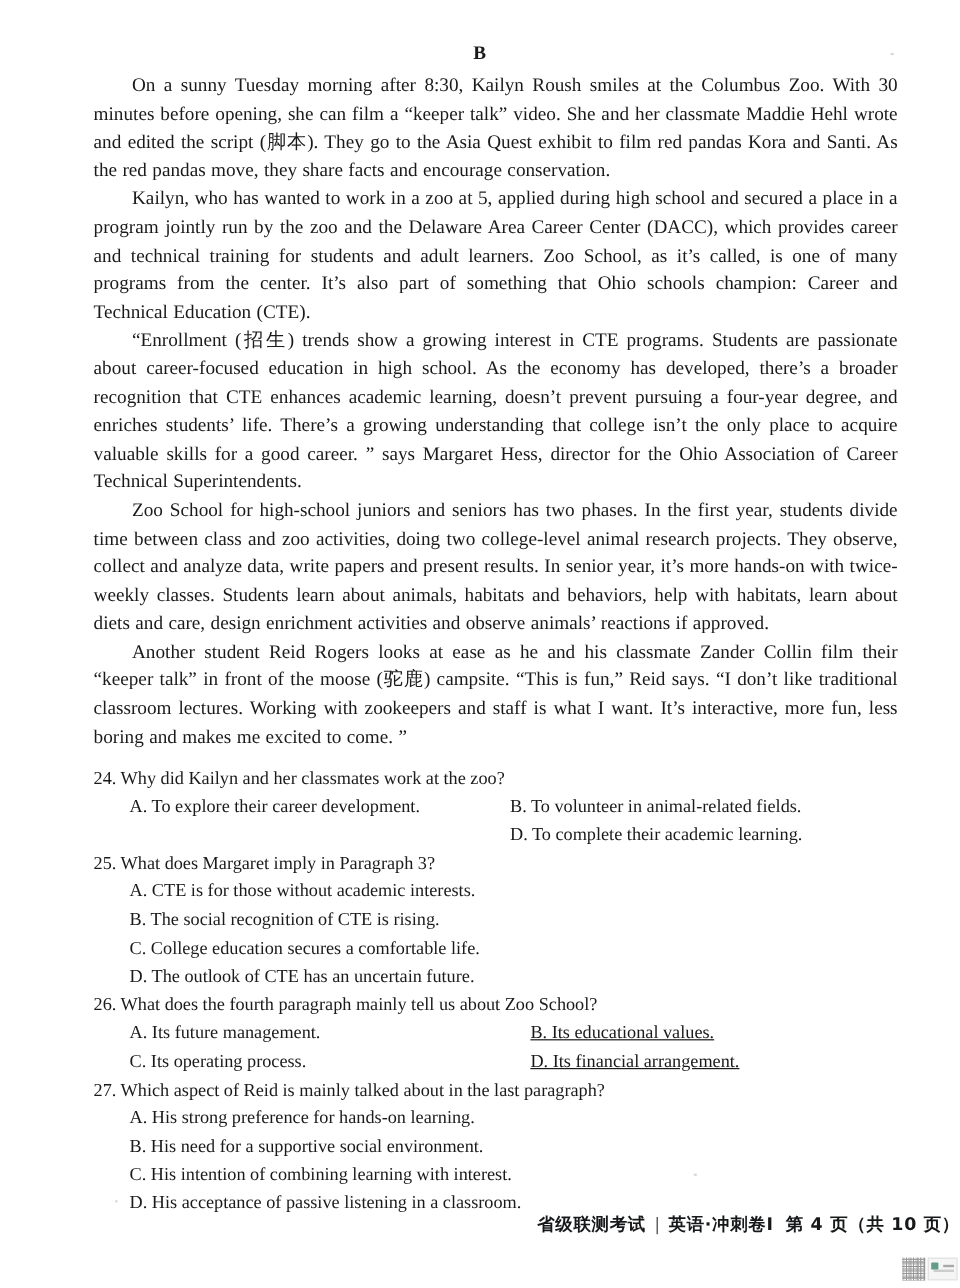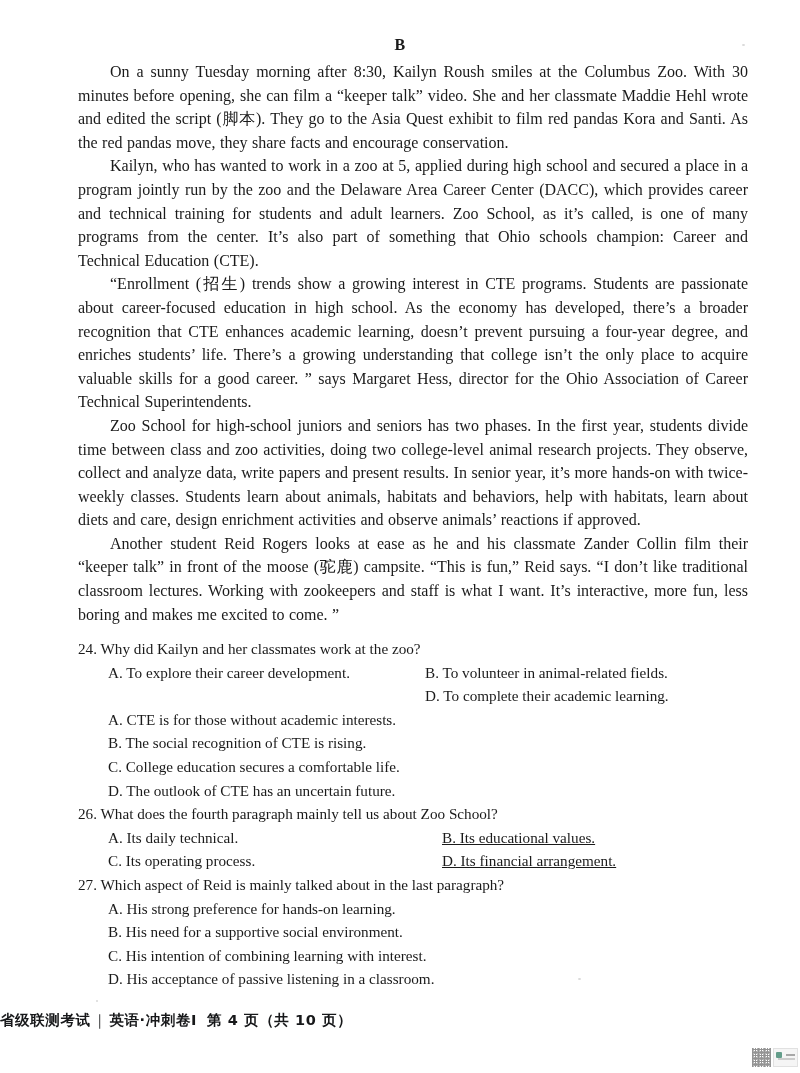--- a/index.html
+++ b/index.html
@@ -96,21 +96,21 @@
     padding-left: 30px;
     white-space: nowrap;
   }
 
   
   .footer {
     position: absolute;
     left: 0;
     top: 1011px;
     width: 800px;
-    text-align: left;
+    text-align: right;
     font-family: "DejaVu Sans", sans-serif;
     font-weight: bold;
     font-size: 14.5px;
     color: #17181a;
     letter-spacing: .6px;
   }
   .footer .sep {
     font-weight: normal;
     padding: 0 2px;
   }
@@ -203,30 +203,31 @@
       <div class="q-opts-2col">
         <span class="opt-a">A. To explore their career development.</span>
         <span class="opt-b">B. To volunteer in animal-related fields.</span>
       </div>
       <div class="q-opts-2col">
         <span class="opt-b">D. To complete their academic learning.</span>
       </div>
     </div>
 
     <div class="q-block">
+      <p class="q-stem">25. What does Margaret imply in Paragraph 3?</p>
       <p class="q-opt-1col">A. CTE is for those without academic interests.</p>
       <p class="q-opt-1col">B. The social recognition of CTE is rising.</p>
       <p class="q-opt-1col">C. College education secures a comfortable life.</p>
       <p class="q-opt-1col">D. The outlook of CTE has an uncertain future.</p>
     </div>
 
     <div class="q-block">
       <p class="q-stem">26. What does the fourth paragraph mainly tell us about Zoo School?</p>
       <div class="q-opts-2col wide">
-        <span class="opt-a">A. Its daily technical.</span>
+        <span class="opt-a">A. Its future management.</span>
         <span class="opt-b">B. Its educational values.</span>
       </div>
       <div class="q-opts-2col wide">
         <span class="opt-a">C. Its operating process.</span>
         <span class="opt-b">D. Its financial arrangement.</span>
       </div>
     </div>
 
     <div class="q-block">
       <p class="q-stem">27. Which aspect of Reid is mainly talked about in the last paragraph?</p>

